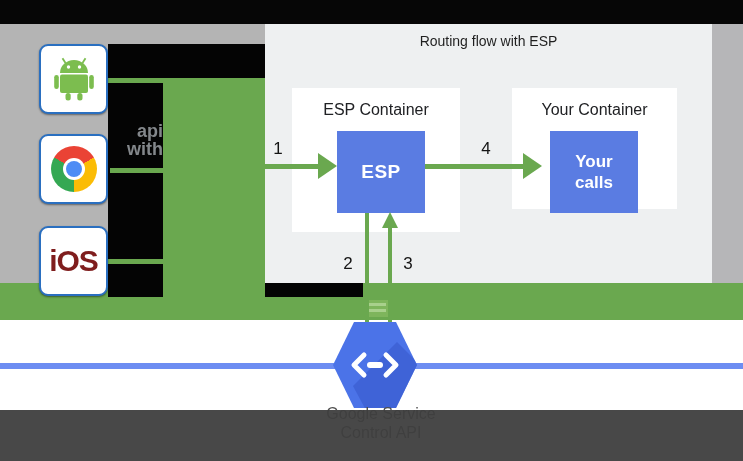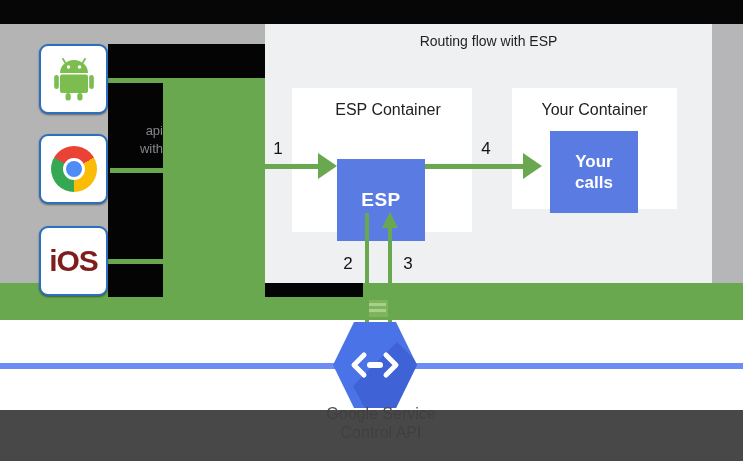--- a/index.html
+++ b/index.html
@@ -12,27 +12,27 @@
   .gray-left{left:0;top:24px;width:265px;height:261px;background:#b4b4b4;}
   .green-hband{left:0;top:283px;width:743px;height:37px;background:#6aa84f;}
   .black-mid{left:108px;top:44px;width:255px;height:253px;background:#040404;}
   .green-vband{left:163px;top:78px;width:102px;height:219px;background:#6aa84f;}
   .panel{left:265px;top:24px;width:447px;height:259px;background:#eef0f1;}
   .gray-right{left:712px;top:24px;width:31px;height:259px;background:#b6b6b8;}
 
   .panel-title{left:265px;top:33px;width:447px;text-align:center;font-size:14px;color:#1f1f1f;}
 
   .container-box{background:#ffffff;}
-  .esp-container{left:292px;top:88px;width:168px;height:144px;padding-left:12px;}
+  .esp-container{left:292px;top:88px;width:168px;height:144px;}
   .your-container{left:512px;top:88px;width:165px;height:121px;}
   .container-title{width:100%;text-align:center;margin-top:13px;font-size:16px;color:#202124;}
 
   .blue-box{width:88px;height:82px;background:#5a7ce2;color:#ffffff;font-weight:bold;
             display:flex;align-items:center;justify-content:center;text-align:center;}
-  .esp-box{left:337px;top:131px;font-size:19px;letter-spacing:.5px;margin-top:28px;}
+  .esp-box{left:337px;top:131px;font-size:19px;letter-spacing:.5px;}
   .your-box{left:550px;top:131px;font-size:17px;line-height:21px;text-align:center;}
 
   
   .hline{height:5px;background:#6aa84f;}
   .arrow1-line{left:265px;top:164px;width:53px;}
   .arrow1-head{left:318px;top:153px;width:0;height:0;border-top:13px solid transparent;
                border-bottom:13px solid transparent;border-left:19px solid #6aa84f;}
   .arrow4-line{left:425px;top:164px;width:98px;}
   .arrow4-head{left:523px;top:153px;width:0;height:0;border-top:13px solid transparent;
                border-bottom:13px solid transparent;border-left:19px solid #6aa84f;}
@@ -57,21 +57,21 @@
   .conn-chrome{left:110px;top:168px;width:53px;}
   .conn-ios{left:108px;top:259px;width:55px;}
   .ios-text{font-size:30px;font-weight:bold;color:#7f1d1d;letter-spacing:-1px;}
   .chrome-logo{width:46px;height:46px;border-radius:50%;
      background:conic-gradient(from 60deg,#fbbc05 0 120deg,#34a853 120deg 240deg,#ea4335 240deg 360deg);
      position:relative;}
   .chrome-logo .inner-white{position:absolute;left:12px;top:12px;width:22px;height:22px;border-radius:50%;background:#ffffff;}
   .chrome-logo .inner-blue{position:absolute;left:15px;top:15px;width:16px;height:16px;border-radius:50%;background:#4e8df5;}
 
   .api-calls{left:108px;top:122px;width:55px;text-align:right;padding-right:2px;
-             font-size:13px;font-weight:normal;line-height:18px;color:#83878b;filter:blur(.7px);}
+             font-size:18px;font-weight:bold;line-height:18px;color:#83878b;filter:blur(.7px);}
 
   
   .blue-line{left:0;top:363px;width:743px;height:6px;background:#6d8df2;}
   .hexagon{left:333px;top:322px;width:84px;height:86px;}
   .service-caption{left:295px;top:404px;width:172px;text-align:center;font-size:16px;line-height:19px;color:#4e4e4e;}
   .dark-band{left:0;top:410px;width:743px;height:51px;background:rgba(62,62,62,0.95);}
 </style>
 </head>
 <body>
 

